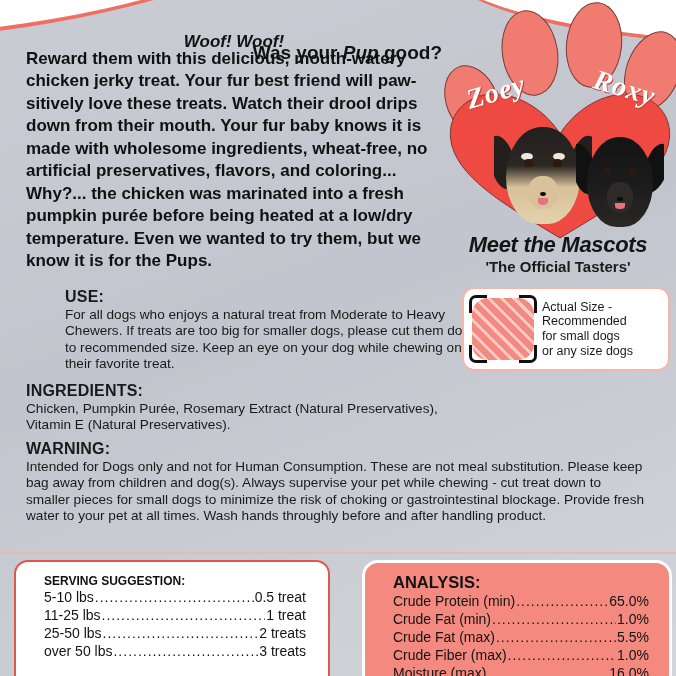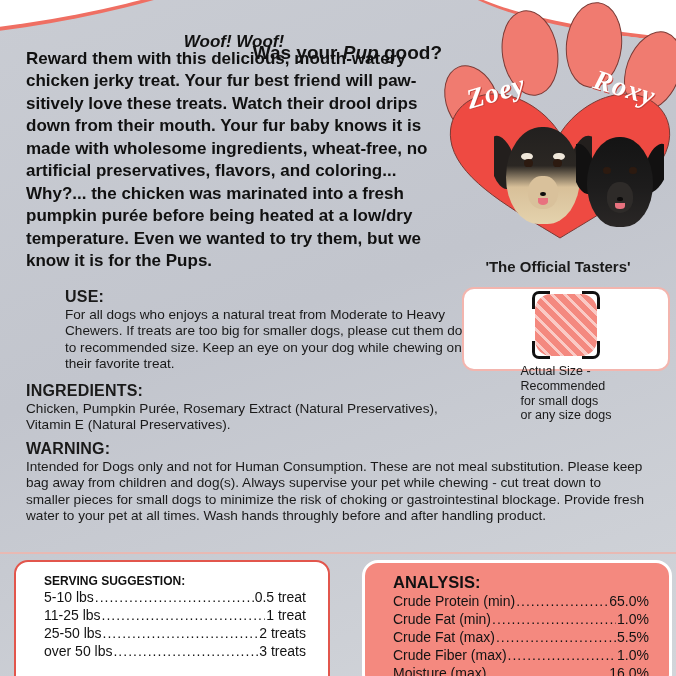--- a/index.html
+++ b/index.html
@@ -154,21 +154,20 @@
   
   .actual-size-box {
     position: absolute; left: 462px; top: 287px;
     width: 208px; height: 84px;
     background: #ffffff;
     border: 2px solid #f3b5ae;
     border-radius: 12px;
     z-index: 7;
     display: flex; align-items: center; gap: 8px;
     padding: 5px 8px;
-    flex-direction: column;
   }
   .size-swatch {
     position: relative;
     width: 62px; height: 62px; flex: 0 0 62px;
   }
   .size-swatch .fill {
     position: absolute; inset: 0;
     background:
       repeating-linear-gradient(45deg, rgba(255,255,255,.55) 0 3px, rgba(255,255,255,0) 3px 9px),
       #f4897f;
@@ -302,20 +301,21 @@
       <div class="dog-snout">
         <div class="dog-nose"></div>
         <div class="dog-mouth"></div>
       </div>
     </div>
   </div>
 
   <div class="mascot-name name-zoey">Zoey</div>
   <div class="mascot-name name-roxy">Roxy</div>
 
+  <div class="mascot-title">Meet the Mascots</div>
   <div class="mascot-sub">'The Official Tasters'</div>
 
   <div class="actual-size-box">
     <div class="size-swatch">
       <div class="fill"></div>
       <div class="bracket tl"></div>
       <div class="bracket tr"></div>
       <div class="bracket bl"></div>
       <div class="bracket br"></div>
     </div>

